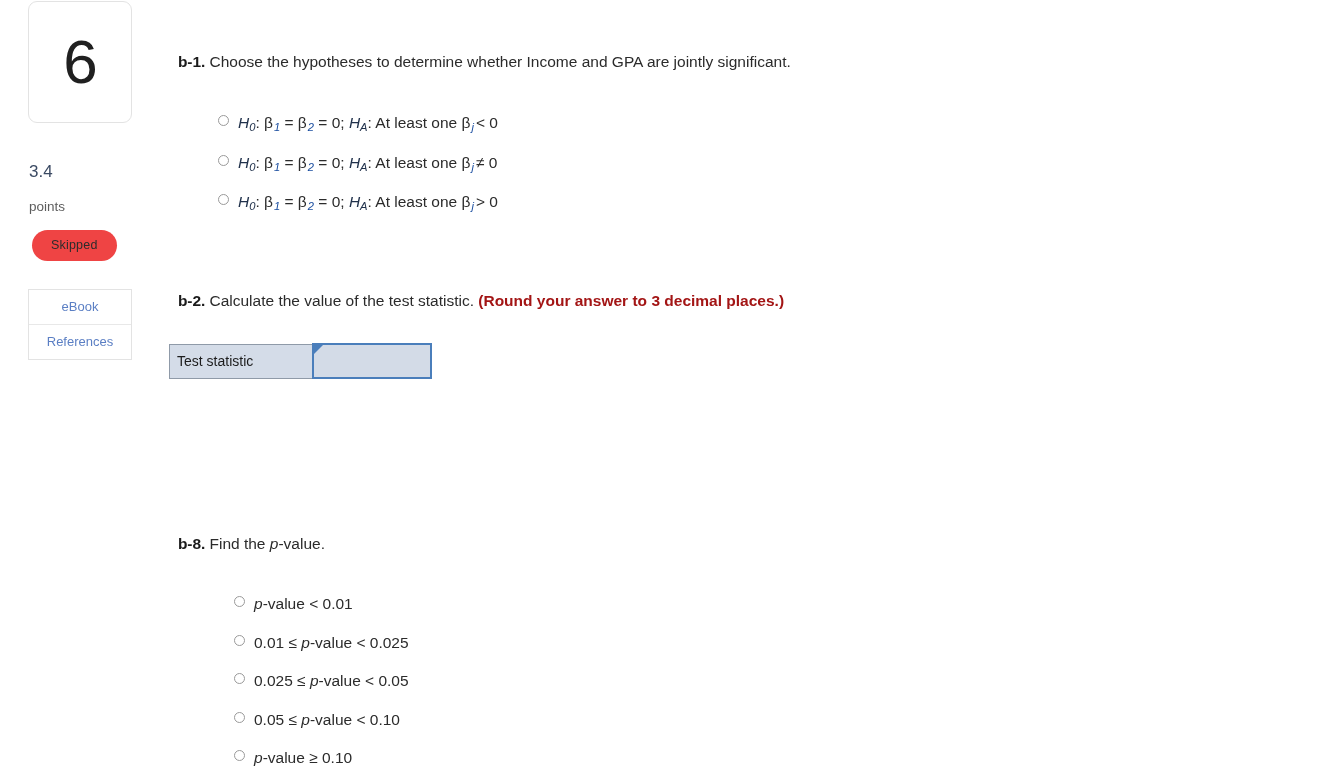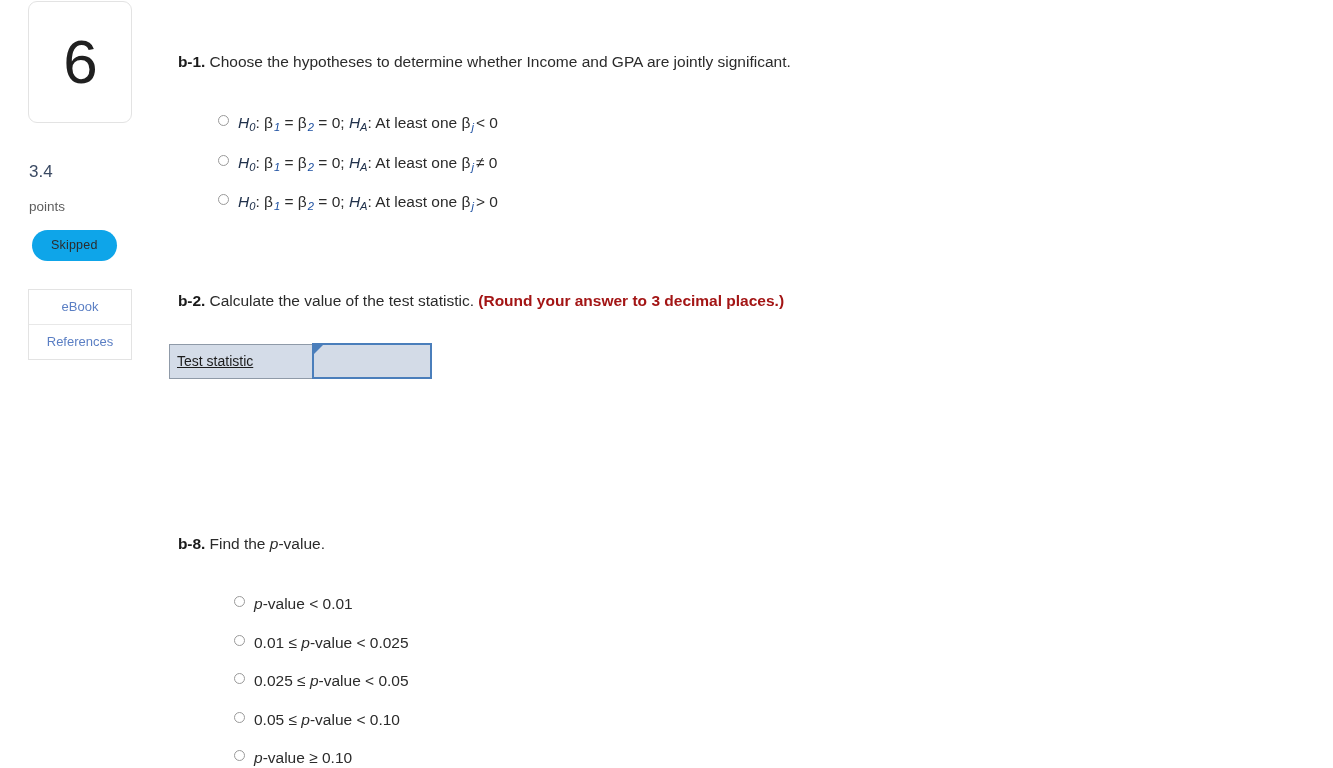--- a/index.html
+++ b/index.html
@@ -59,21 +59,21 @@
     font-size: 13.5px;
     color: #5d5d5d;
     line-height: 18px;
     margin-top: 16px;
   }
 
   #skipped-badge {
     margin-top: 14px;
     margin-left: 4px;
     display: inline-block;
-    background: #0ea5e9;
+    background: #ef4444;
     color: #2c2c2c;
     font-size: 12.5px;
     padding: 8px 19px 9px 19px;
     border-radius: 18px;
     letter-spacing: 0.2px;
   }
 
   #resource-box {
     margin-top: 28px;
     width: 104px;
@@ -175,21 +175,20 @@
   
   #answer-table {
     border-collapse: collapse;
     table-layout: fixed;
   }
   #answer-table td {
     height: 34px;
     box-sizing: border-box;
     font-size: 14px;
     color: #1c1c1c;
-    text-decoration: underline;
   }
   td.lbl-cell {
     width: 143px;
     background: #d4dce8;
     border: 1px solid #8f9aa8;
     padding-left: 7px;
     font-family: "Liberation Sans", sans-serif;
   }
   td.inp-cell {
     width: 118px;

